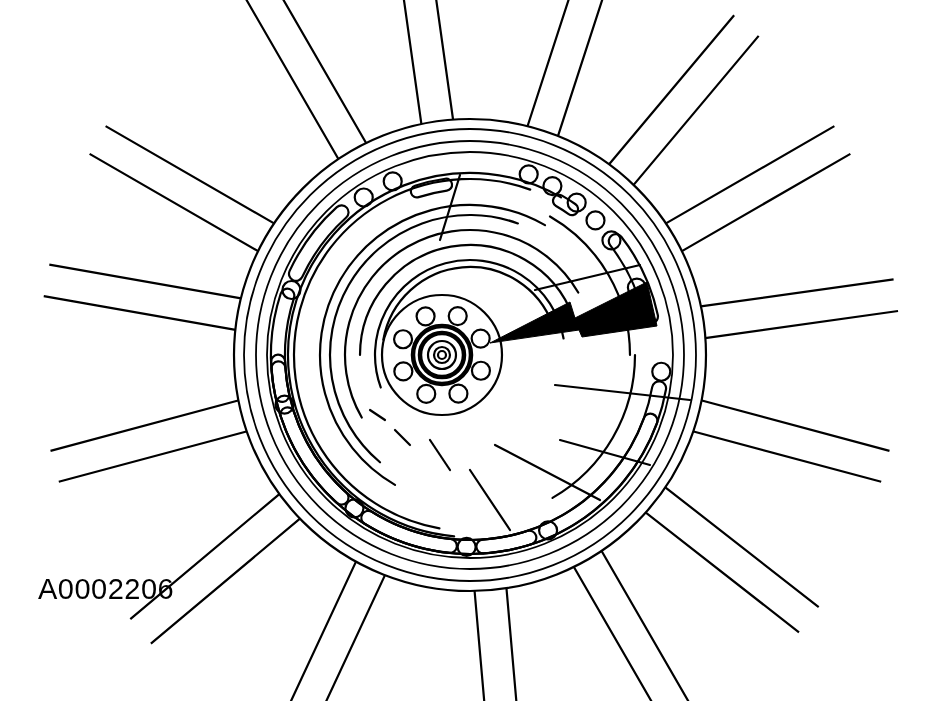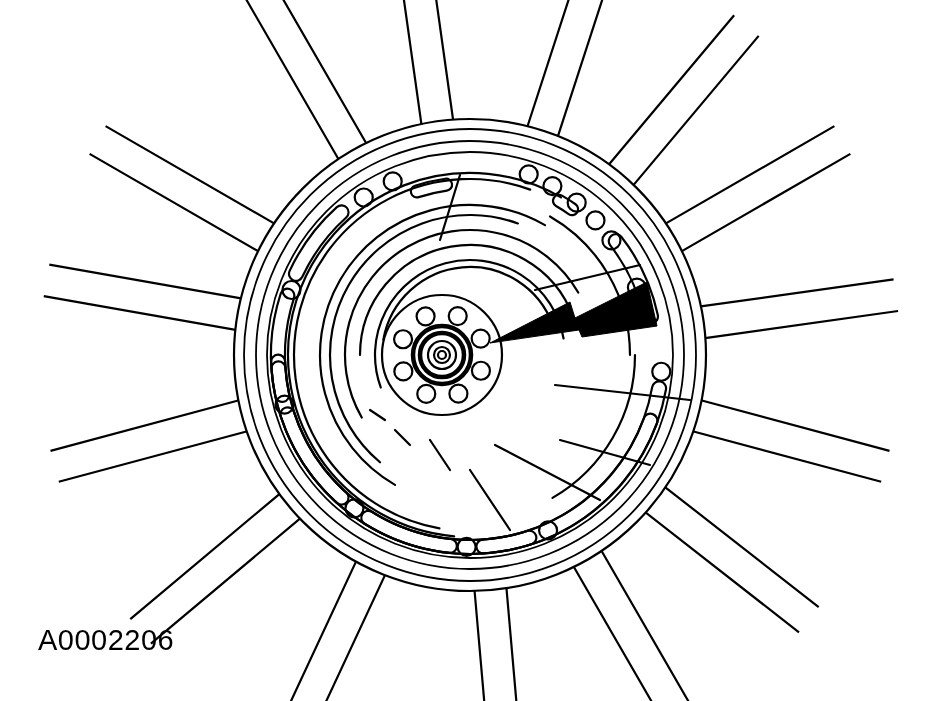--- a/index.html
+++ b/index.html
@@ -1,19 +1,19 @@
 <!DOCTYPE html>
 <html><head>
 <meta charset="utf-8">
 <style>
   html, body { margin: 0; padding: 0; background: #ffffff; }
   body { width: 943px; height: 701px; position: relative; overflow: hidden; }
   #diagram { position: absolute; left: 0; top: 0; width: 943px; height: 701px; }
   #figure-id {
-    position: absolute; left: 38px; top: 624px;
+    position: absolute; left: 38px; top: 573px;
     font-family: "Liberation Sans", sans-serif; font-size: 29px; color: #000;
     letter-spacing: 0.5px;
   }
   .ln { fill: none; stroke: #000; stroke-width: 2.2; stroke-linecap: round; stroke-linejoin: round; }
   .thin { fill: none; stroke: #000; stroke-width: 1.8; }
   .thick { fill: none; stroke: #000; stroke-width: 4.5; }
   .fillw { fill: #fff; stroke: #000; stroke-width: 2.2; }
   .solid { fill: #000; stroke: #000; stroke-width: 1; }
 </style>
 </head>

